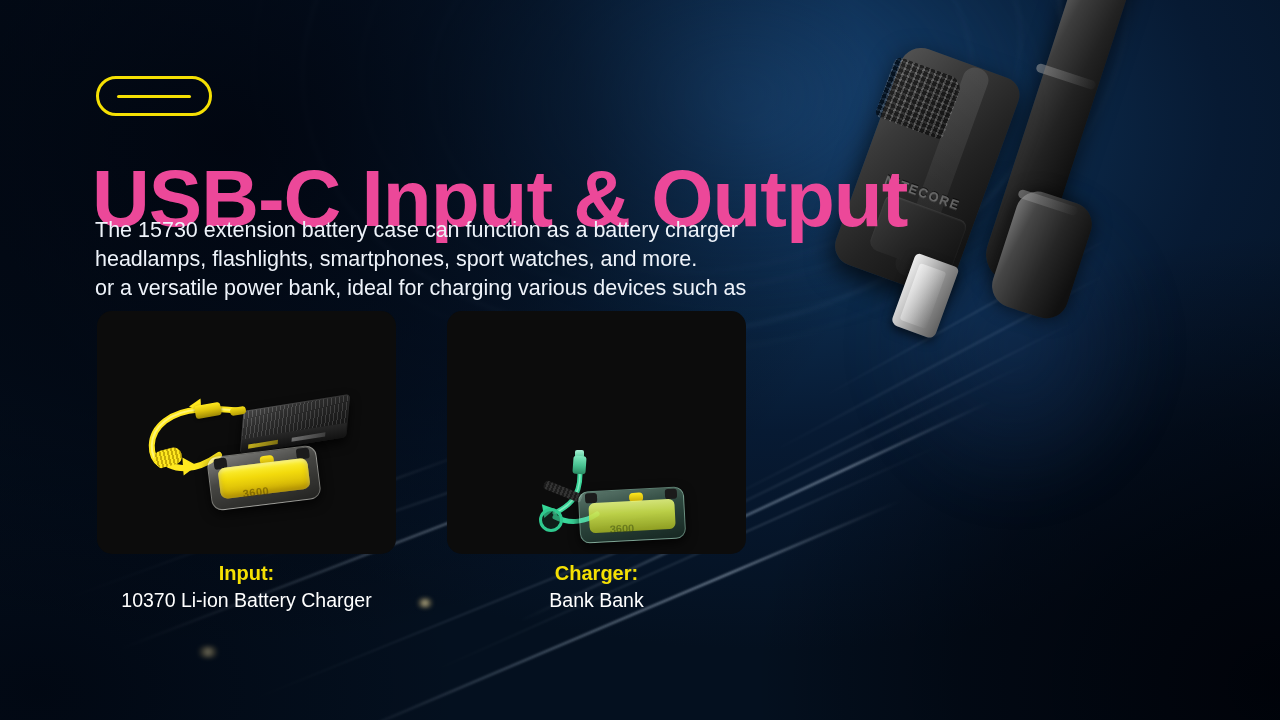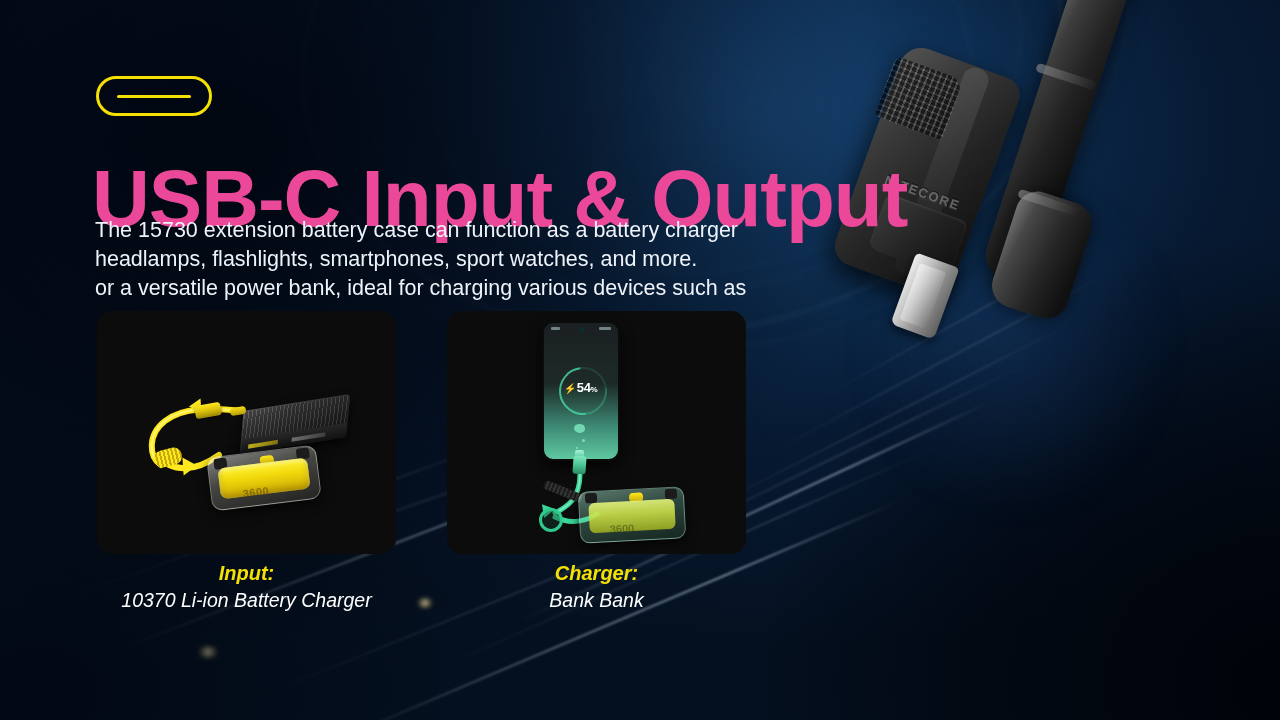--- a/index.html
+++ b/index.html
@@ -144,21 +144,20 @@
     overflow: hidden;
   }
   .card.card-input  { left: 97px; }
   .card.card-output { left: 447px; }
 
   .caption {
     position: absolute;
     top: 560px;
     width: 299px;
     text-align: center;
-    font-style: italic;
   }
   .caption.cap-input  { left: 97px; }
   .caption.cap-output { left: 447px; }
   .caption .lead {
     display: block;
     font-size: 20px;
     font-weight: bold;
     color: #f5e003;
     line-height: 26px;
   }
@@ -631,30 +630,20 @@
         <div class="clipL"></div>
         <div class="clipR"></div>
         <div class="knob"></div>
         <div class="cell">
           <span class="cell-label">3600</span>
         </div>
       </div>
     </div>
 
     <div class="card card-output">
-      <div class="c2-phone">
-        <div class="statL"></div>
-        <div class="notch"></div>
-        <div class="statR"></div>
-        <div class="c2-ring"></div>
-        <div class="c2-pct"><span class="bolt">⚡</span><span>54</span><span class="unit">%</span></div>
-        <div class="c2-blob"></div>
-        <div class="c2-dot1"></div>
-        <div class="c2-dot2"></div>
-      </div>
 
       <svg class="c2-cable-svg" viewBox="0 0 299 243">
         <path d="M133 163 C 133 188, 120 196, 108 202" stroke="#3ad79a" stroke-width="5" fill="none" stroke-linecap="round"></path>
         <path d="M133 163 C 133 188, 120 196, 108 202" stroke="rgba(200,255,230,0.5)" stroke-width="1.6" fill="none" stroke-linecap="round"></path>
         <path d="M108 206 C 124 214, 140 210, 150 203" stroke="#3ad79a" stroke-width="5" fill="none" stroke-linecap="round"></path>
       </svg>
       <div class="c2-plugtip"></div>
       <div class="c2-plug"></div>
       <div class="c2-clipbar"></div>
       <div class="c2-arrow"></div>

